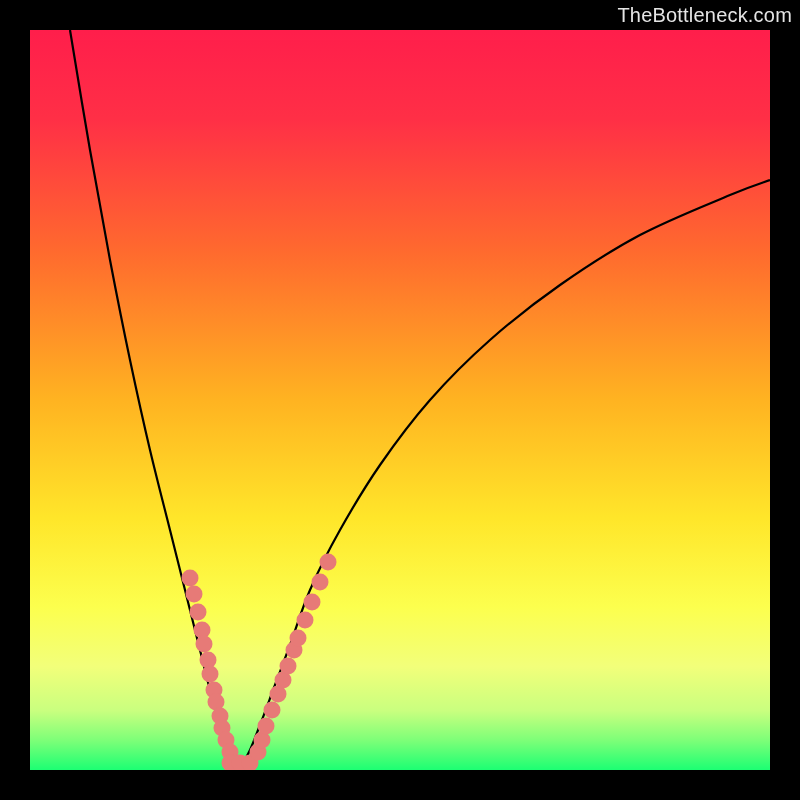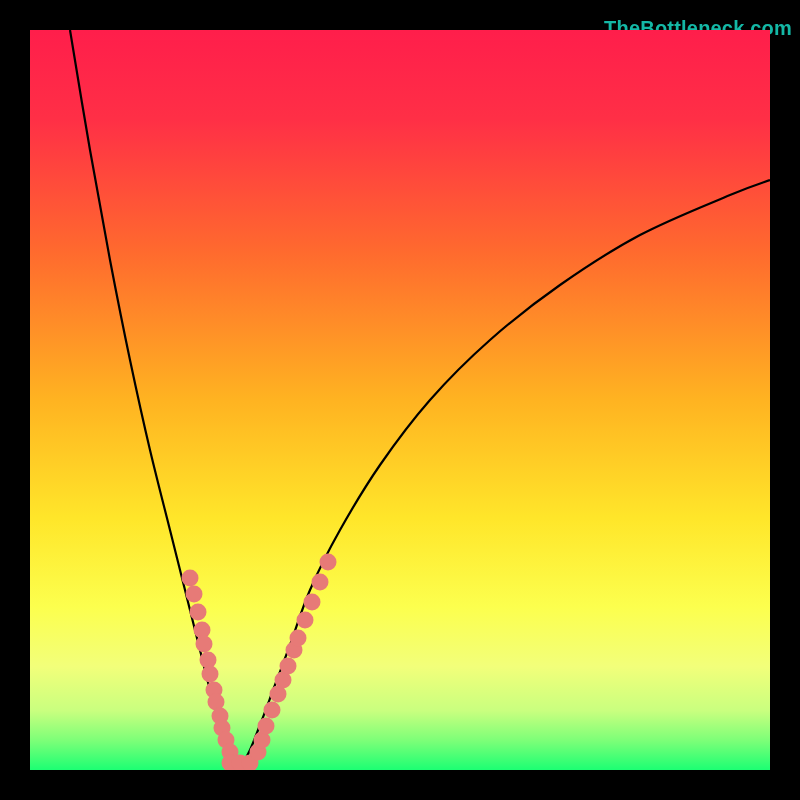--- a/index.html
+++ b/index.html
@@ -25,25 +25,25 @@
     height: 740px;
     overflow: hidden;
   }
   .plot svg {
     display: block;
     width: 740px;
     height: 740px;
   }
   .watermark {
     position: absolute;
-    top: 17px;
+    top: 4px;
     right: 8px;
-    color: #14b8a6;
+    color: #e5e5e5;
     font-size: 20px;
-    font-weight: 700;
+    font-weight: 400;
     letter-spacing: 0.2px;
     user-select: none;
   }
 </style>
 </head>
 <body>
 
 <div class="outer">
   <div class="watermark">TheBottleneck.com</div>
 

